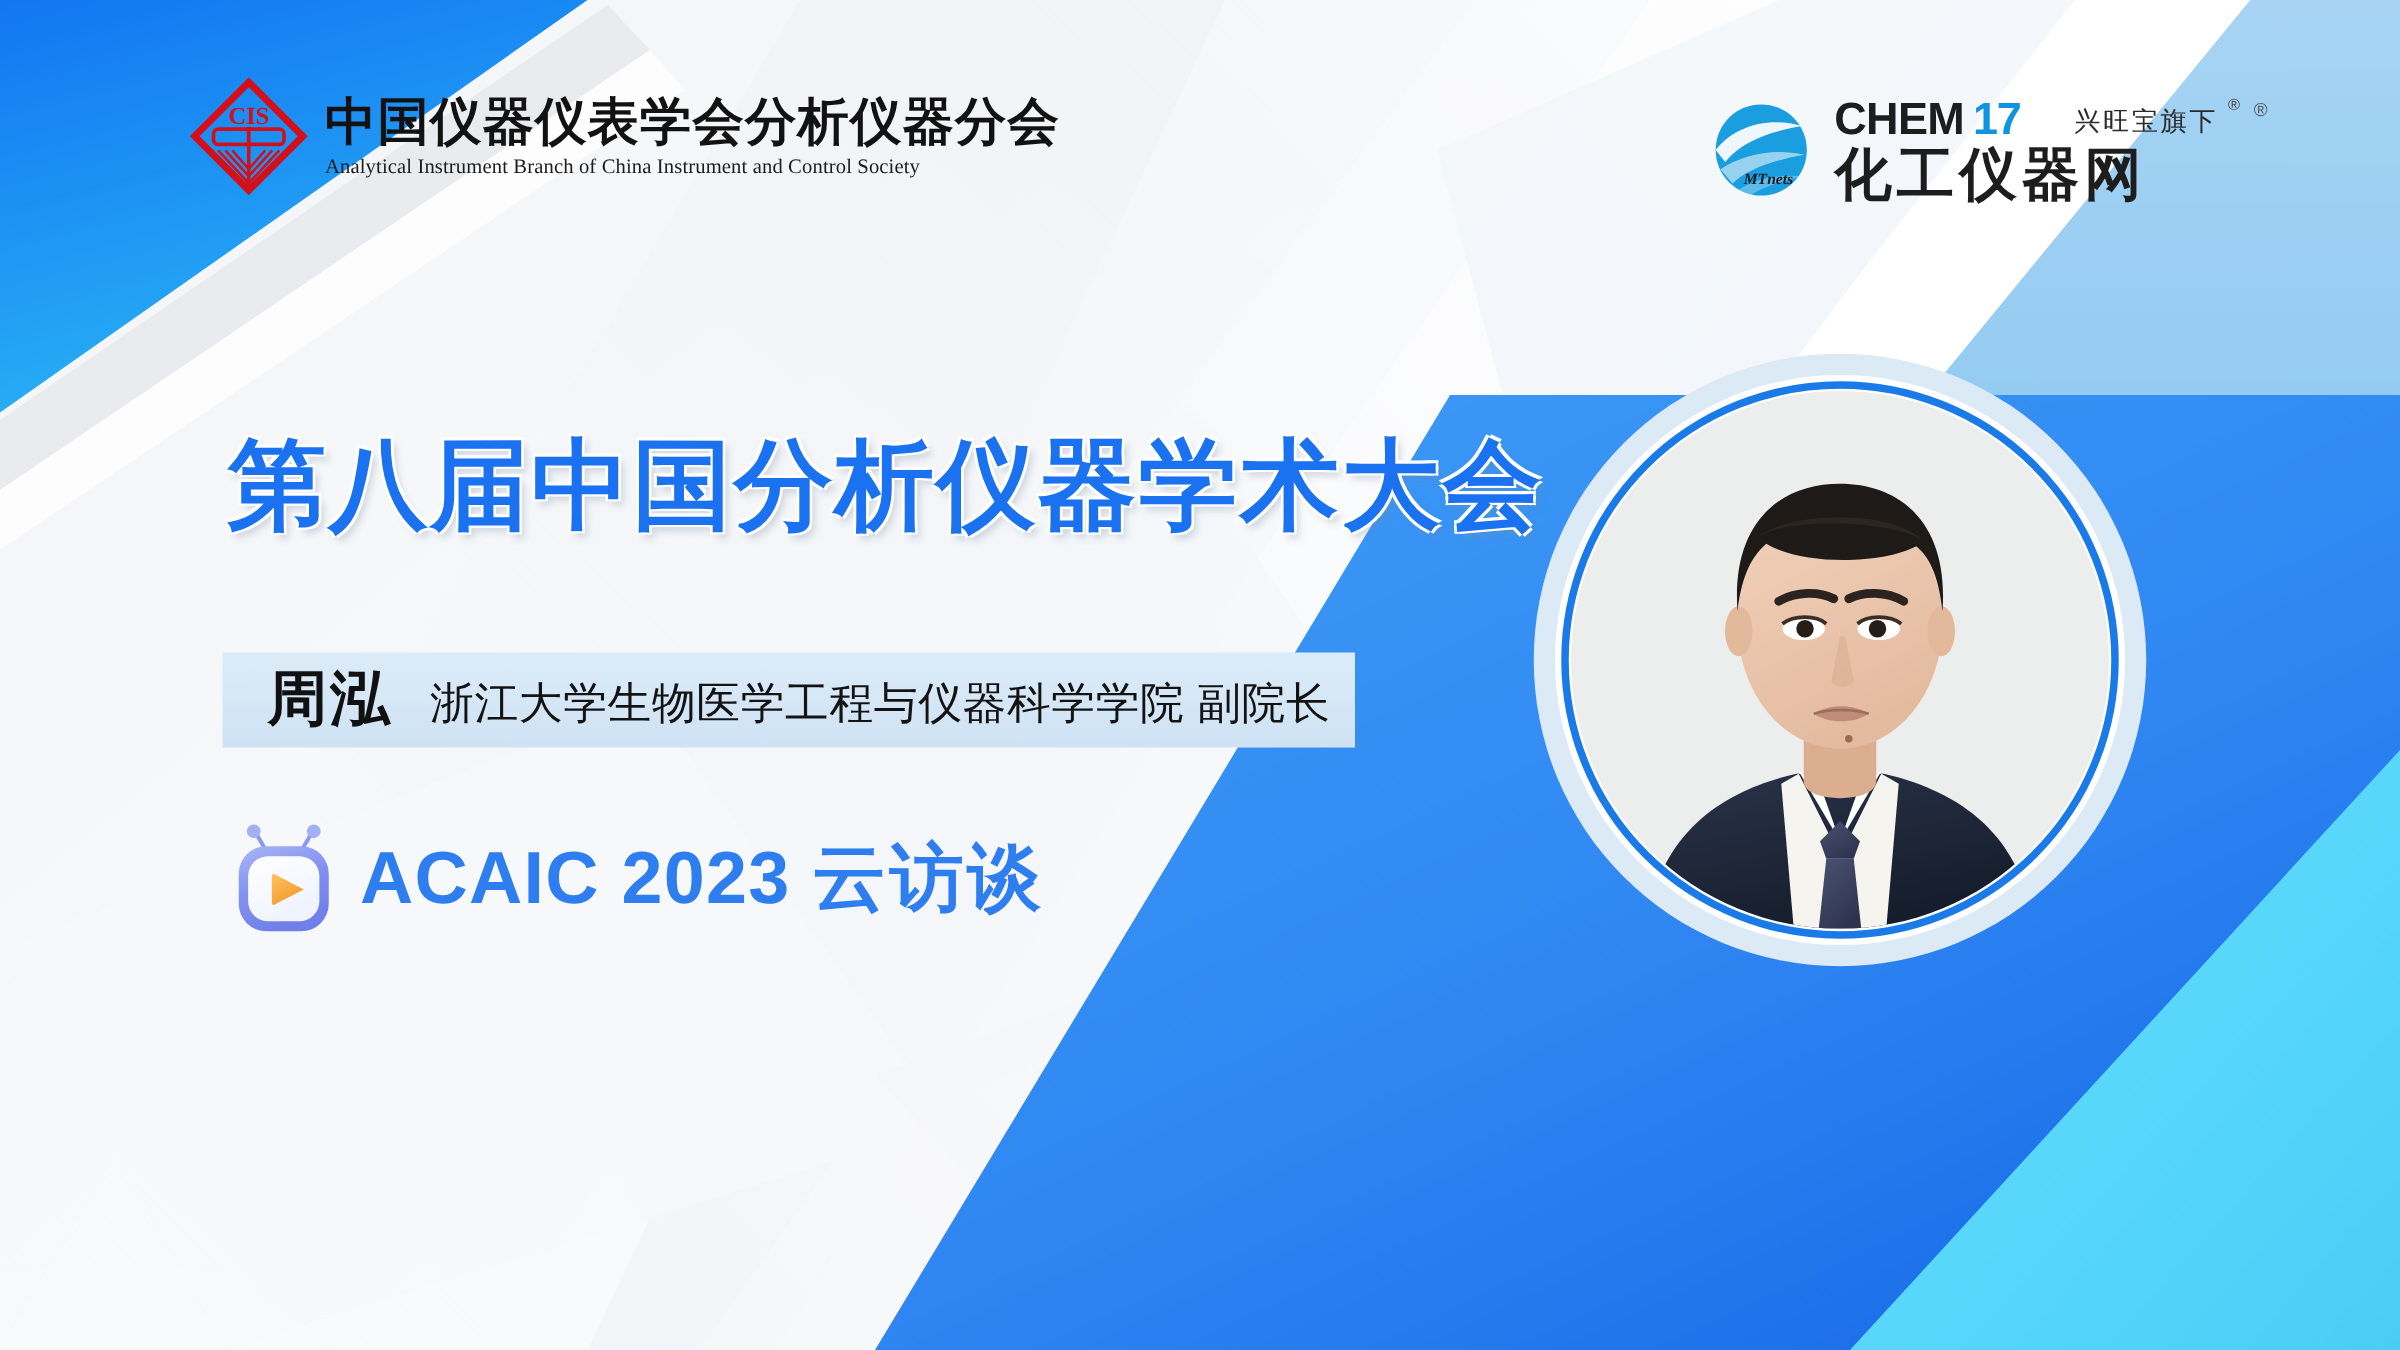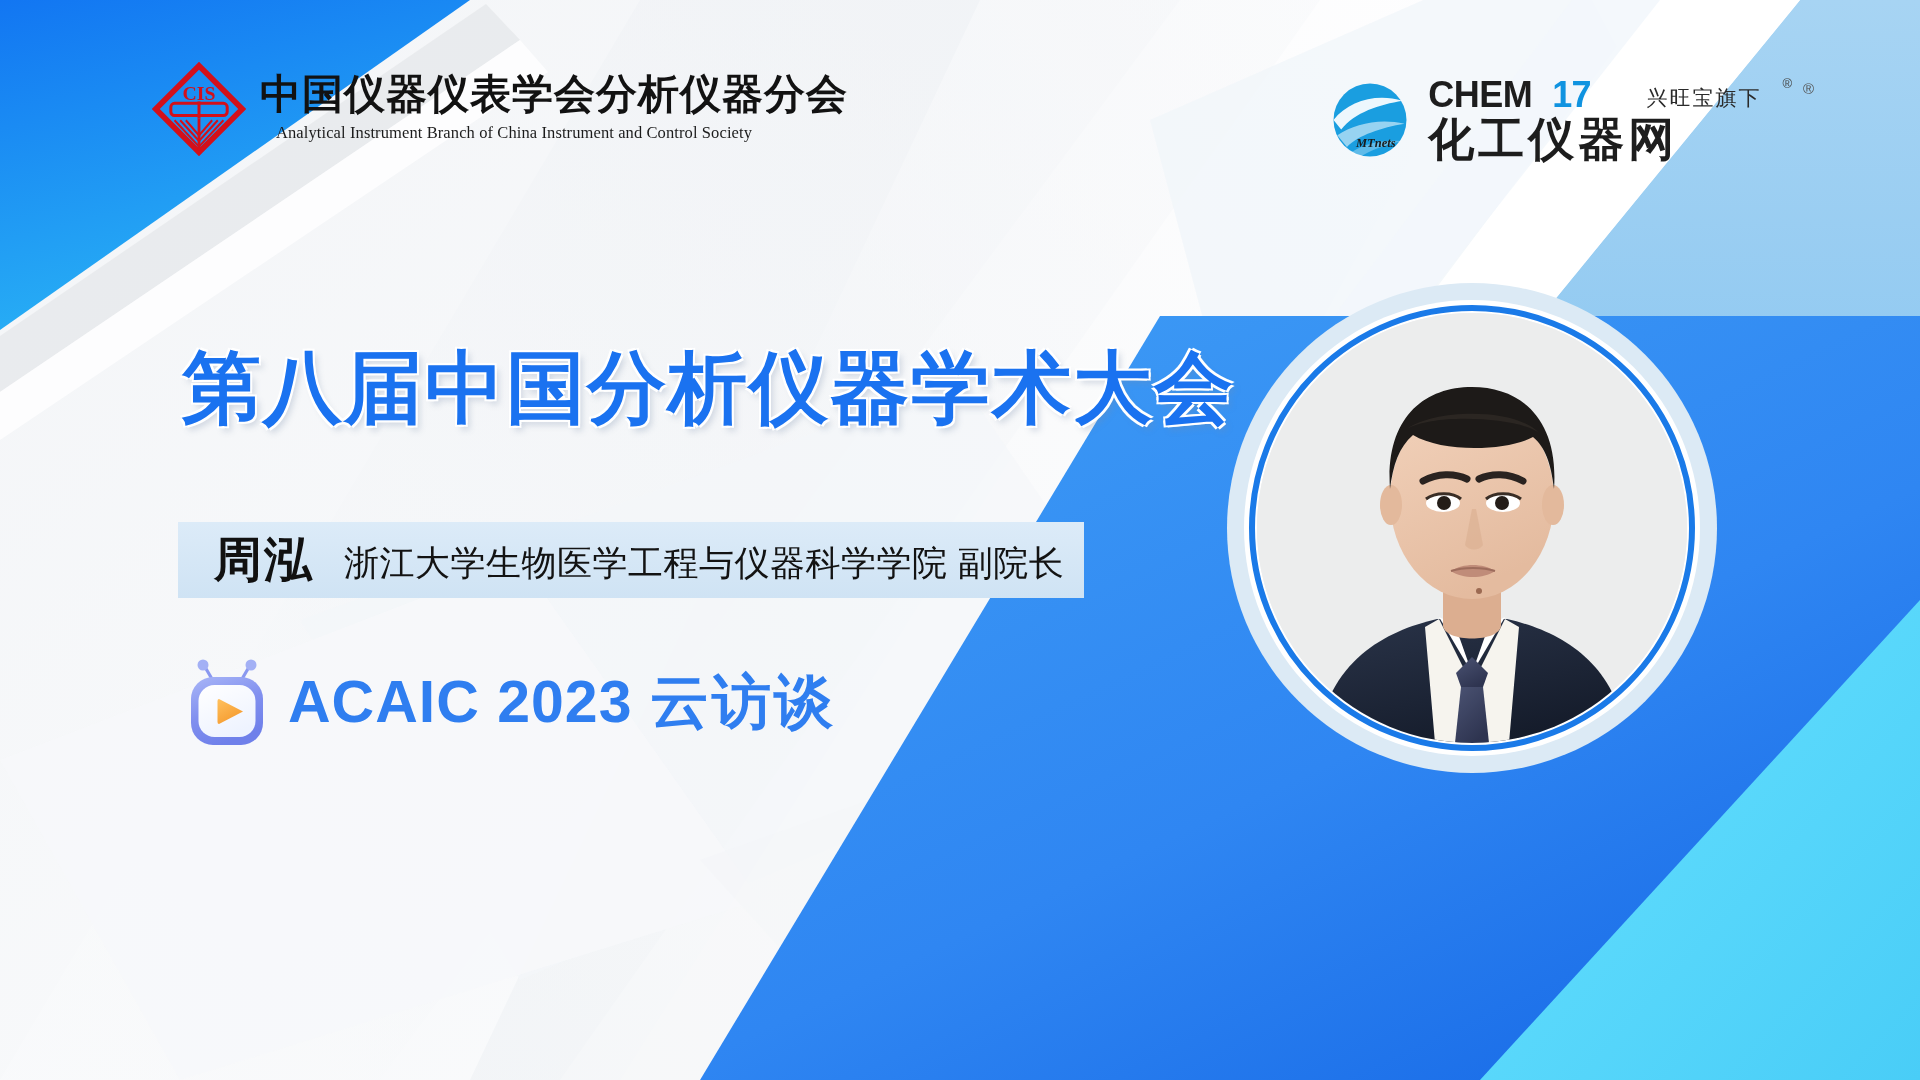--- a/index.html
+++ b/index.html
@@ -33,54 +33,53 @@
     left: 152px;
     top: 62px;
     display: flex;
     align-items: center;
     gap: 14px;
     z-index: 6;
   }
   .cis-mark { width: 94px; height: 94px; flex: none; }
   .cis-text-col { display: flex; flex-direction: column; justify-content: center; }
   .cis-cn {
-    font-family: Liberation Mono, monospace;
+    font-family: Liberation Serif, serif;
     font-size: 41px;
     font-weight: 700;
     color: #121212;
     letter-spacing: 1px;
     line-height: 1.1;
     white-space: nowrap;
   }
   .cis-en {
     font-family: "Liberation Serif", "DejaVu Serif", serif;
     font-size: 16.5px;
     color: #1c1c1c;
     letter-spacing: 0.1px;
     margin-top: 3px;
     white-space: nowrap;
-    margin-left: 16px;
   }
 
   
   .chem-logo-block {
     position: absolute;
     right: 128px;
     top: 72px;
     display: flex;
     align-items: center;
     gap: 10px;
     z-index: 6;
   }
   .chem-globe { width: 96px; height: 96px; flex: none; }
   .chem-text-col { display: flex; flex-direction: column; }
   .chem-row1 {
     display: flex;
     align-items: flex-start;
-    gap: 20px;
+    gap: 7px;
     white-space: nowrap;
   }
   .chem-word {
     font-size: 36px;
     font-weight: 700;
     color: #1d1d1d;
     letter-spacing: -0.5px;
     line-height: 1;
   }
   .chem-17 {

